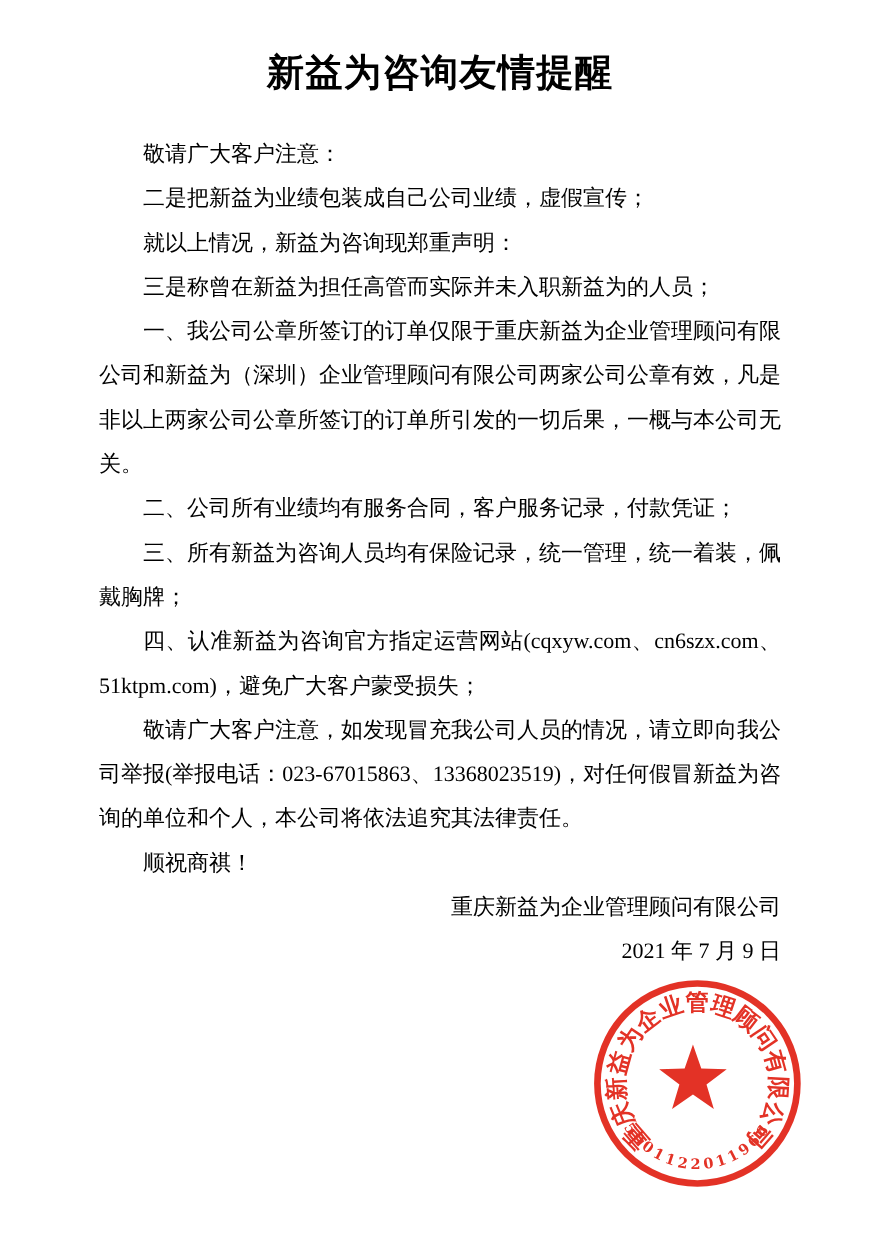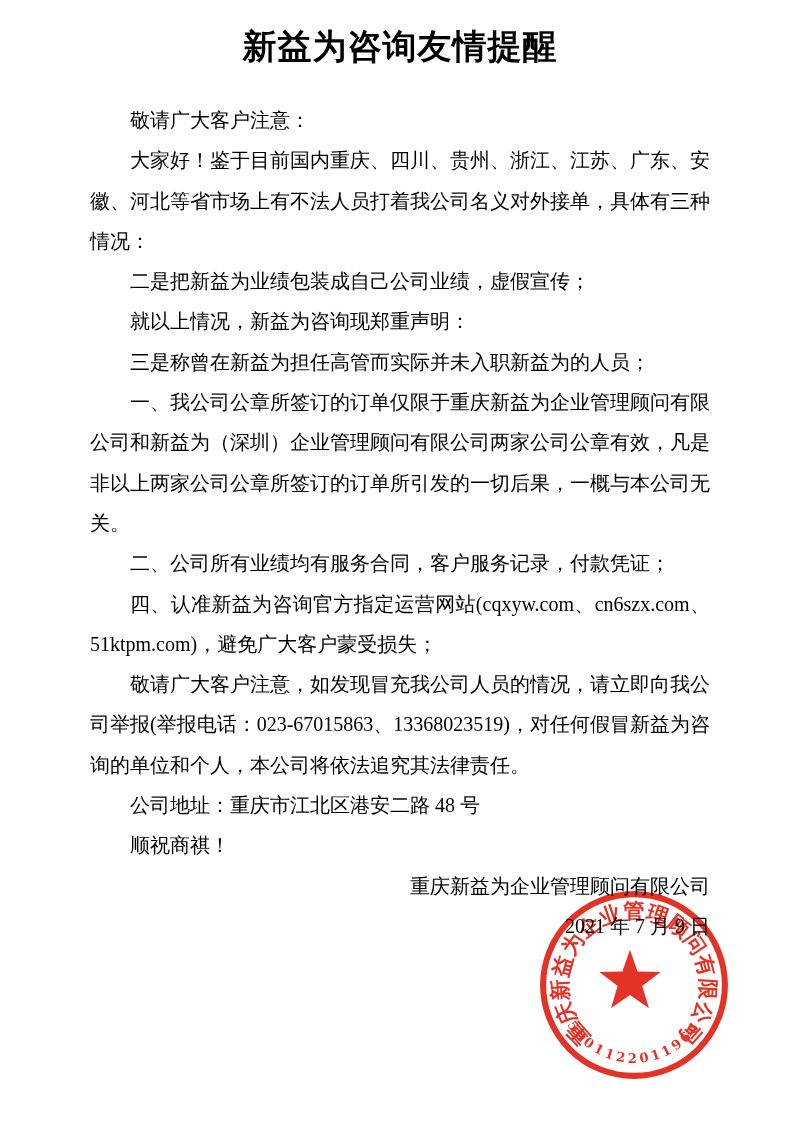--- a/index.html
+++ b/index.html
@@ -11,21 +11,21 @@
     position: relative;
     width: 800px;
     height: 1131px;
     background: #ffffff;
     overflow: hidden;
     font-family: "Liberation Serif", "DejaVu Serif", serif;
     color: #000000;
   }
   .doc-title {
     margin: 0;
-    padding-top: 24px;
+    padding-top: 44px;
     height: 46px;
     line-height: 46px;
     text-align: center;
     font-size: 34px;
     font-weight: bold;
     letter-spacing: 1px;
   }
   .content {
     margin-top: 30px;
     padding: 0 90px;
@@ -56,29 +56,28 @@
 </style>
 </head>
 <body>
 
 <div class="page">
 
   <h1 class="doc-title">新益为咨询友情提醒</h1>
 
   <div class="content">
     <p>敬请广大客户注意：</p>
-    <p>大家好！鉴于目前国内重庆、四川、贵州、浙江、江苏、广东、安徽、河北等省市场上有不法人员打着我公司名义对外接单，具体有三种情况：</p>
     <p>二是把新益为业绩包装成自己公司业绩，虚假宣传；</p>
     <p>就以上情况，新益为咨询现郑重声明：</p>
     <p>三是称曾在新益为担任高管而实际并未入职新益为的人员；</p>
     <p>一、我公司公章所签订的订单仅限于重庆新益为企业管理顾问有限公司和新益为（深圳）企业管理顾问有限公司两家公司公章有效，凡是非以上两家公司公章所签订的订单所引发的一切后果，一概与本公司无关。</p>
     <p>二、公司所有业绩均有服务合同，客户服务记录，付款凭证；</p>
+    <p>三、所有新益为咨询人员均有保险记录，统一管理，统一着装，佩戴胸牌；</p>
     <p>四、认准新益为咨询官方指定运营网站(cqxyw.com、cn6szx.com、51ktpm.com)，避免广大客户蒙受损失；</p>
     <p>敬请广大客户注意，如发现冒充我公司人员的情况，请立即向我公司举报(举报电话：023-67015863、13368023519)，对任何假冒新益为咨询的单位和个人，本公司将依法追究其法律责任。</p>
-    <p>公司地址：重庆市江北区港安二路 48 号</p>
     <p>顺祝商祺！</p>
     <p class="sig">重庆新益为企业管理顾问有限公司</p>
     <p class="sig">2021 年 7 月 9 日</p>
   </div>
 
   <div class="seal">
     <svg viewBox="0 0 200 200" xmlns="http://www.w3.org/2000/svg">
       <defs>
         <path id="seal-top-arc" d="M 51.3 144.6 A 66 66 0 1 1 148.7 144.6" fill="none"></path>
         <path id="seal-bottom-arc" d="M 35.4 141.9 A 77 77 0 0 0 164.6 141.9" fill="none"></path>

